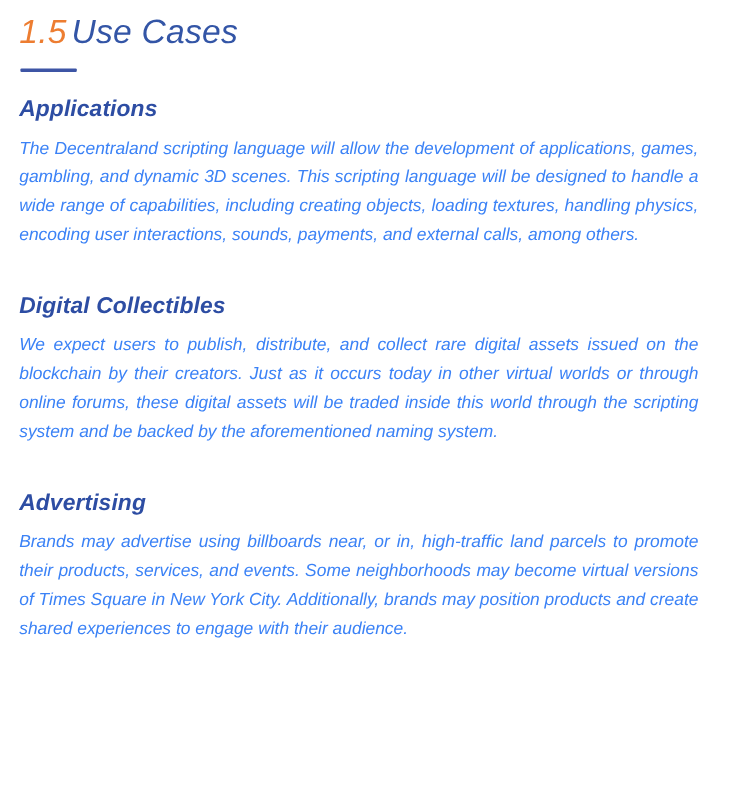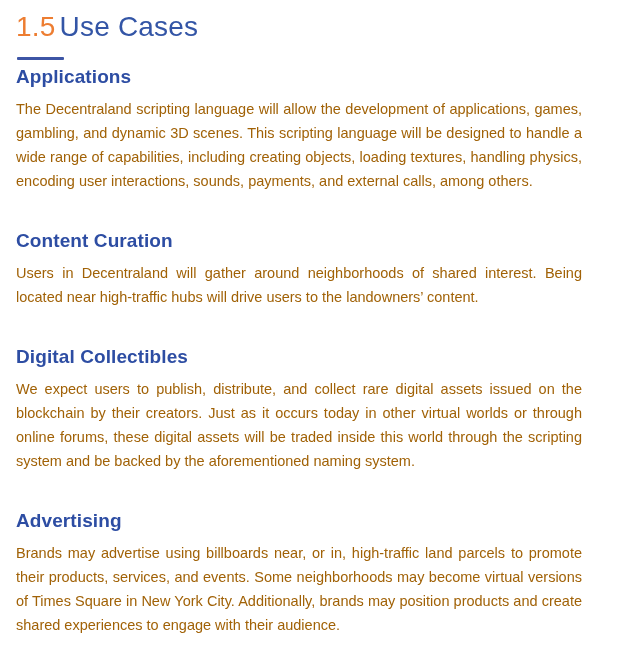--- a/index.html
+++ b/index.html
@@ -1,15 +1,15 @@
 <!DOCTYPE html>
 <html><head>
 <meta charset="utf-8">
 <style>
-  * { margin: 0; padding: 0; box-sizing: border-box; }
+  * { margin: 0; padding: 0; box-sizing: border-box; font-style: italic; }
   html, body { background: #ffffff; }
   body {
     width: 629px;
     height: 671px;
     overflow: hidden;
     font-family: "Liberation Sans", sans-serif;
   }
   .page {
     width: 629px;
     height: 671px;
@@ -28,54 +28,50 @@
     margin-right: 4px;
   }
   .title-underline {
     width: 47px;
     height: 3px;
     background: #3d55a5;
     margin: 14px 0 0 1px;
     border-radius: 1px;
   }
   .subsection { margin-top: 37px; }
-  .subsection.first { margin-top: 6px; }
+  .subsection.first { margin-top: 21px; }
   .subsection h2 {
     font-size: 19px;
     font-weight: 700;
     letter-spacing: 0.1px;
     color: #2d4da3;
     margin-bottom: 9px;
   }
   .subsection p {
     font-size: 14.5px;
     line-height: 24px;
     text-align: justify;
-    color: #a16207;
+    color: #3b82f6;
     width: 566px;
   }
 </style>
 </head>
 <body>
 
 <div class="page">
 
   <h1 class="doc-title"><span class="section-number">1.5</span><span>Use Cases</span></h1>
 
   <div class="title-underline"></div>
 
   <div class="subsection first">
     <h2>Applications</h2>
     <p>The Decentraland scripting language will allow the development of applications, games, gambling, and dynamic 3D scenes. This scripting language will be designed to handle a wide range of capabilities, including creating objects, loading textures, handling physics, encoding user interactions, sounds, payments, and external calls, among others.</p>
   </div>
 
-  <div class="subsection">
-    <h2>Content Curation</h2>
-    <p>Users in Decentraland will gather around neighborhoods of shared interest. Being located near high-traffic hubs will drive users to the landowners’ content.</p>
-  </div>
 
   <div class="subsection">
     <h2>Digital Collectibles</h2>
     <p>We expect users to publish, distribute, and collect rare digital assets issued on the blockchain by their creators. Just as it occurs today in other virtual worlds or through online forums, these digital assets will be traded inside this world through the scripting system and be backed by the aforementioned naming system.</p>
   </div>
 
   <div class="subsection">
     <h2>Advertising</h2>
     <p>Brands may advertise using billboards near, or in, high-traffic land parcels to promote their products, services, and events. Some neighborhoods may become virtual versions of Times Square in New York City. Additionally, brands may position products and create shared experiences to engage with their audience.</p>
   </div>

